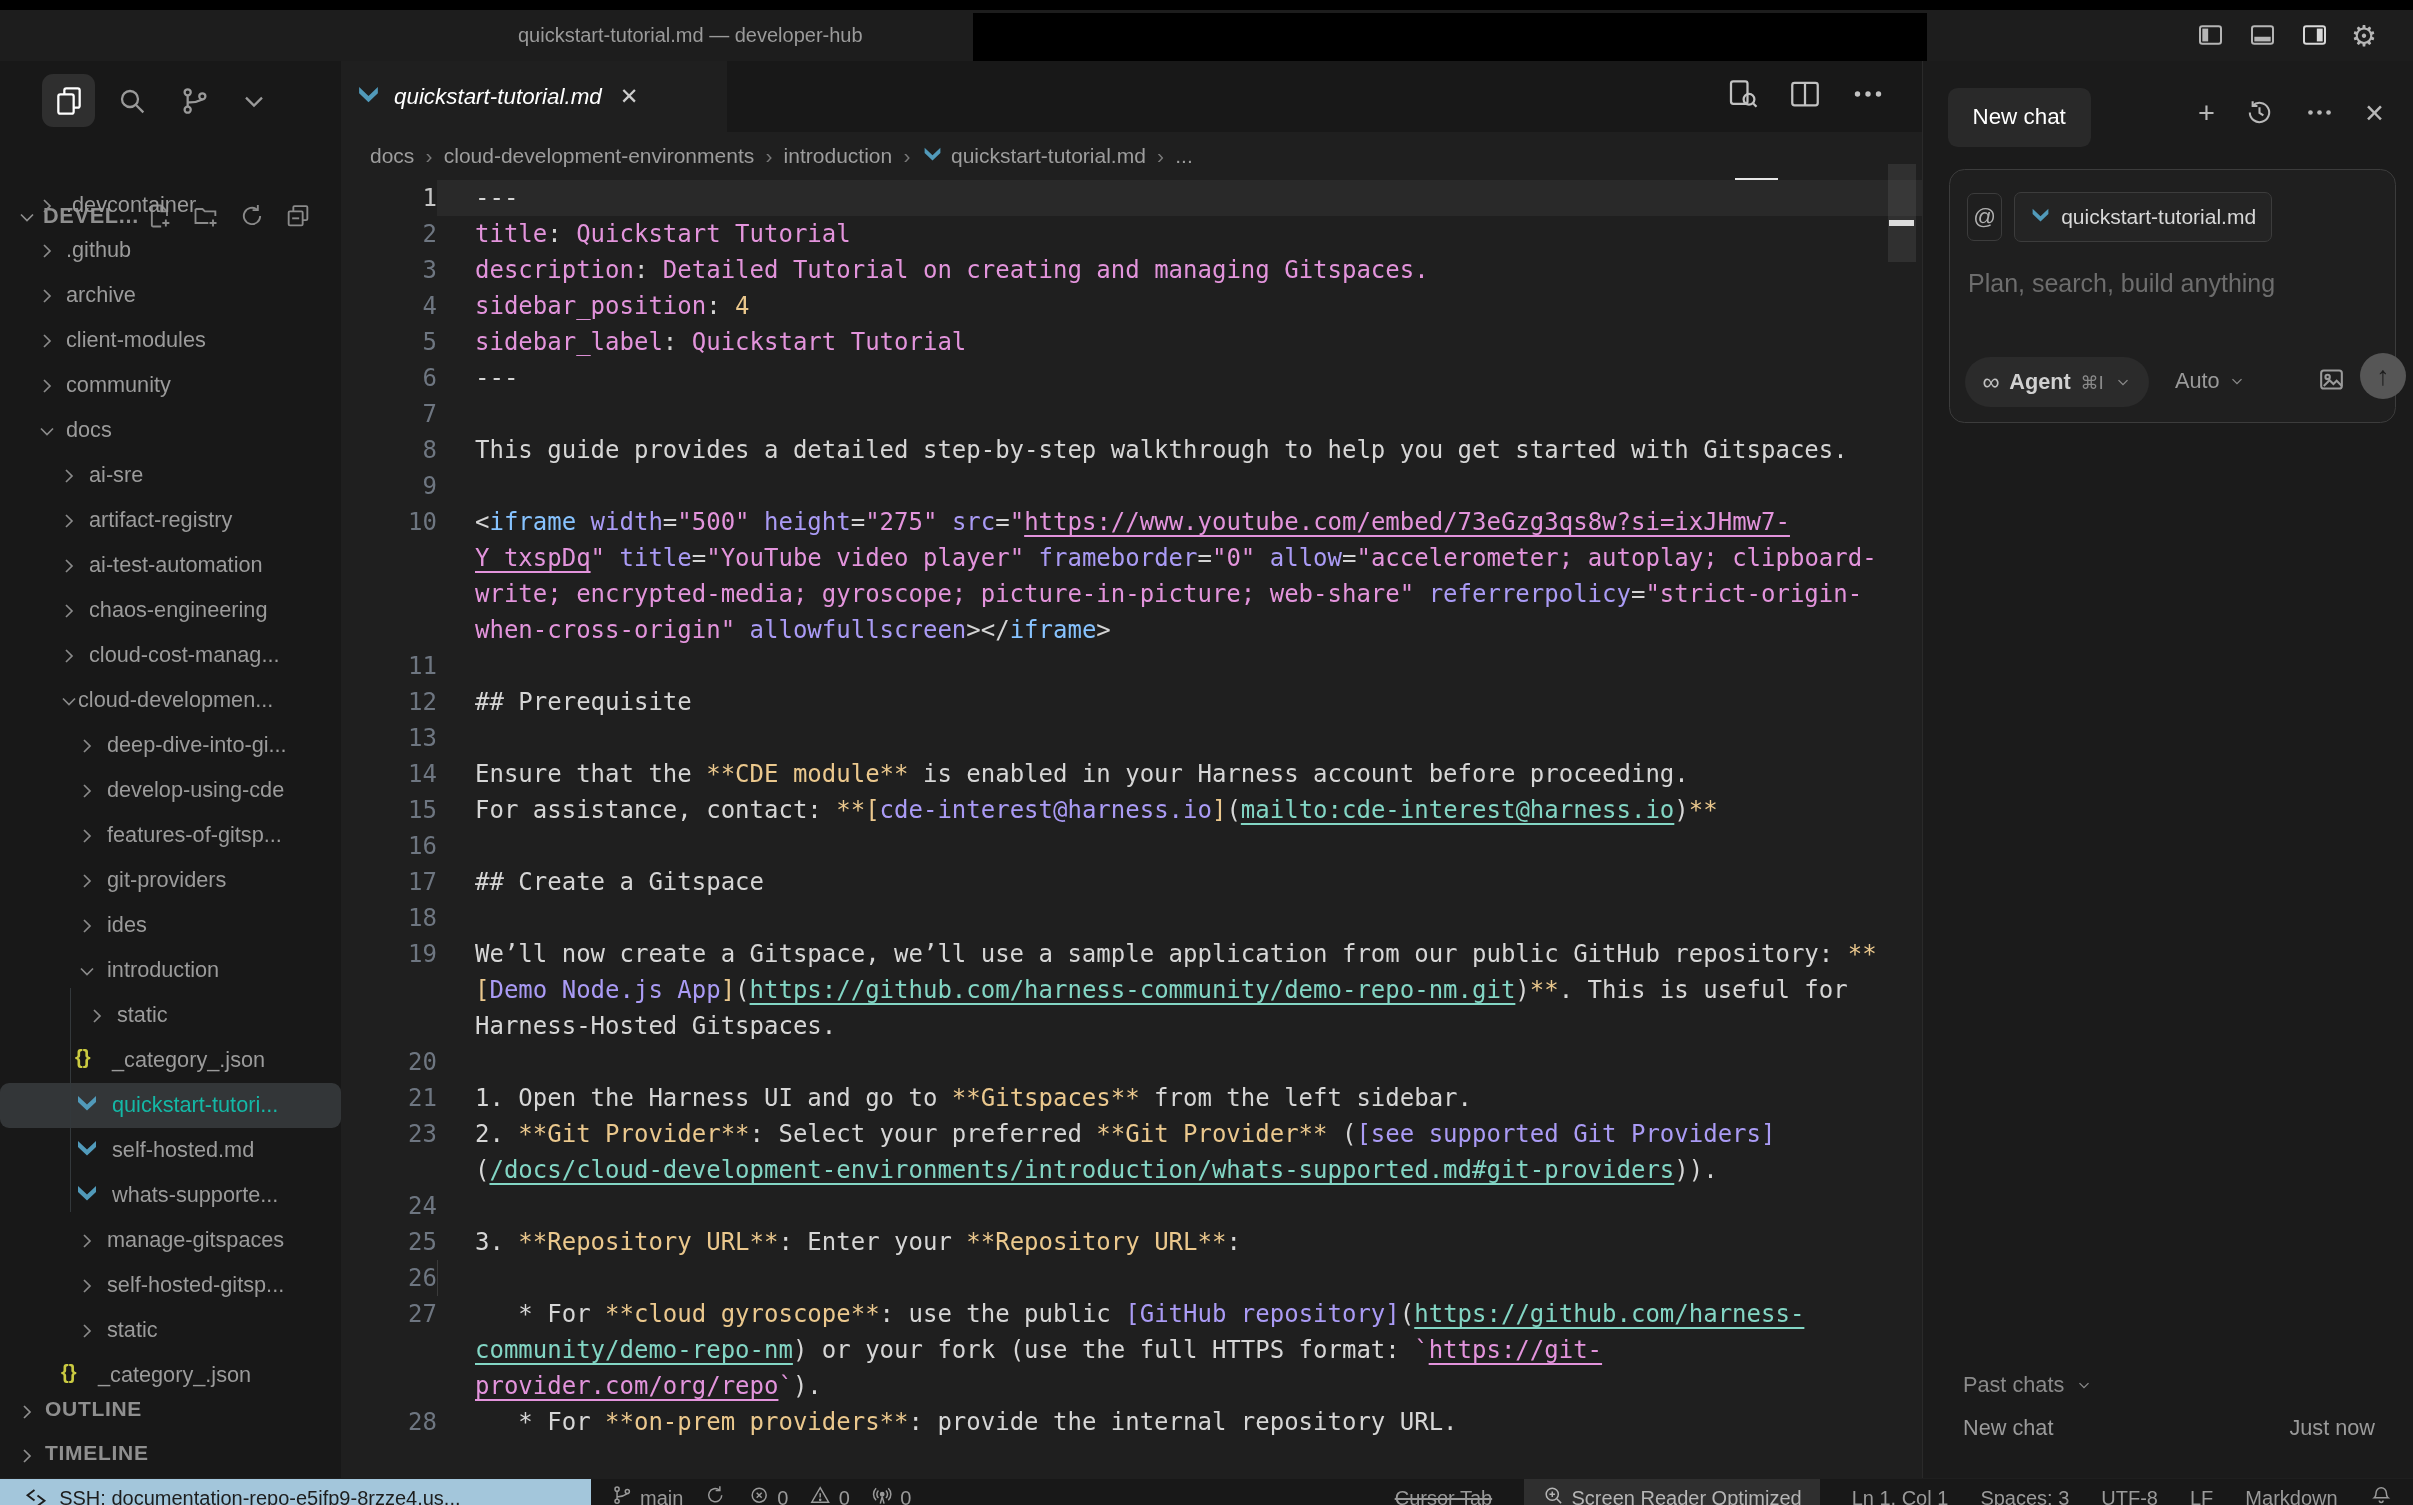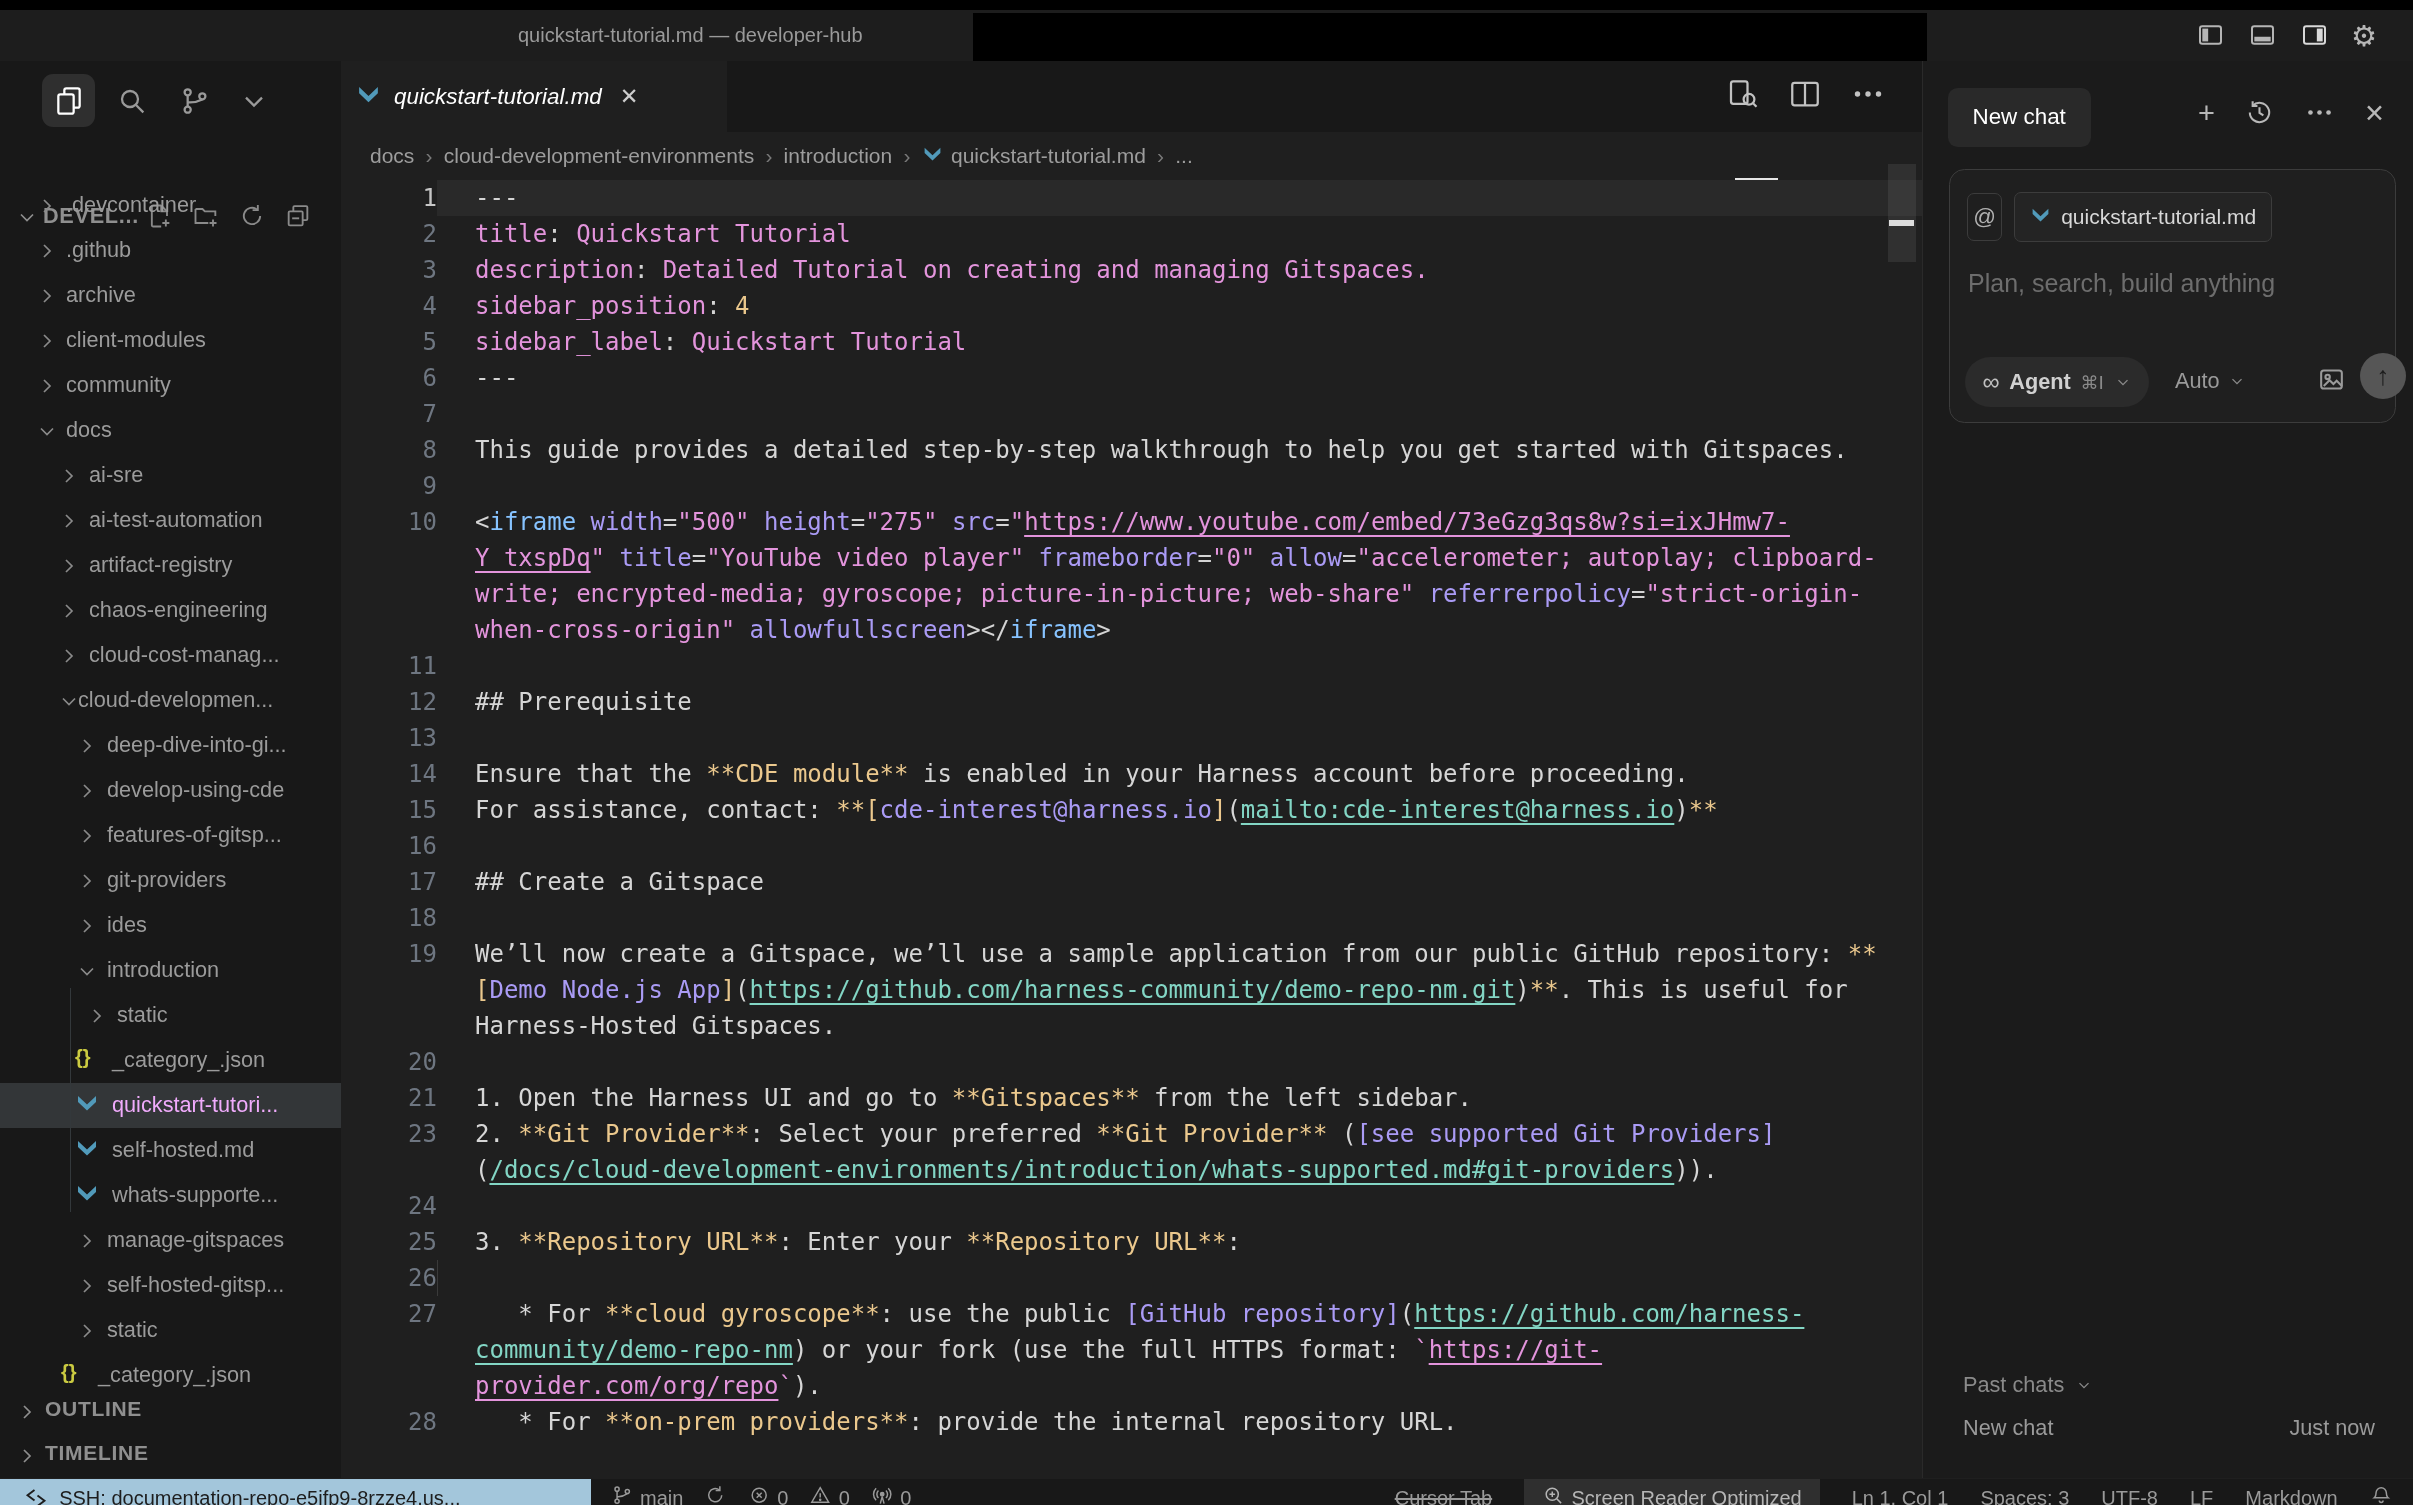--- a/index.html
+++ b/index.html
@@ -29,21 +29,21 @@
   .actbtn svg { width:32px; height:32px; }
   .secthead { position:absolute; top:138px; left:0; width:341px; height:35px; color:#8f8f8f; }
   .secthead .chev { position:absolute; left:15.4px; top:5.6px; width:24px; height:24px; }
   .secthead .lbl { position:absolute; left:43px; top:4.2px; font-weight:bold; font-size:21.7px; letter-spacing:0.7px; }
   .secthead .hicons { position:absolute; right:29px; top:2.8px; display:flex; gap:18px; color:#8a8a8a; }
   .secthead .hicons svg { width:28px; height:28px; }
 
   
   #tree { position:absolute; top:122px; left:0; width:341px;text-decoration:underline; }
   .trow { position:relative; height:45px; font-size:21.7px; color:#9b9b9b; }
-  .trow.sel { background:#333638; color:#f0abfc; }
+  .trow.sel { background:#333638; color:#14b8a6;border-radius:9px; }
   .trow .tchev { position:absolute; top:10.5px; width:24px; height:24px; color:#8a8a8a; }
   .trow .ticon-md { position:absolute; top:11.2px; width:24px; height:22.4px; }
   .trow .ticon-json { position:absolute; top:7.7px; font-size:20px; font-weight:bold; color:#cbcb41; }
   .trow .tlabel { position:absolute; top:9px; white-space:nowrap; }
   #introguide { position:absolute; left:70px; width:1.4px; background:#33383b; }
   .pinrow { position:absolute; left:0; width:341px; height:45px; color:#8f8f8f; }
   .pinrow .tchev { position:absolute; left:15.4px; top:10.5px; width:24px; height:24px; }
   .pinrow .lbl { position:absolute; left:45px; top:8.4px; font-weight:bold; font-size:21px; letter-spacing:0.7px; }
 
   
@@ -246,27 +246,27 @@
         <div class="trow">
           <span class="tchev" style="left:57px"><svg viewBox="0 0 24 24" fill="none" stroke="currentColor" stroke-width="1.7">
               <path d="M9 6 L15 12 L9 18"></path>
             </svg></span>
           <span class="tlabel" style="left:89px">ai-sre</span>
         </div>
         <div class="trow">
           <span class="tchev" style="left:57px"><svg viewBox="0 0 24 24" fill="none" stroke="currentColor" stroke-width="1.7">
               <path d="M9 6 L15 12 L9 18"></path>
             </svg></span>
+          <span class="tlabel" style="left:89px">artifact-registry</span>
+        </div>
+        <div class="trow">
+          <span class="tchev" style="left:57px"><svg viewBox="0 0 24 24" fill="none" stroke="currentColor" stroke-width="1.7">
+              <path d="M9 6 L15 12 L9 18"></path>
+            </svg></span>
           <span class="tlabel" style="left:89px">ai-test-automation</span>
-        </div>
-        <div class="trow">
-          <span class="tchev" style="left:57px"><svg viewBox="0 0 24 24" fill="none" stroke="currentColor" stroke-width="1.7">
-              <path d="M9 6 L15 12 L9 18"></path>
-            </svg></span>
-          <span class="tlabel" style="left:89px">artifact-registry</span>
         </div>
         <div class="trow">
           <span class="tchev" style="left:57px"><svg viewBox="0 0 24 24" fill="none" stroke="currentColor" stroke-width="1.7">
               <path d="M9 6 L15 12 L9 18"></path>
             </svg></span>
           <span class="tlabel" style="left:89px">chaos-engineering</span>
         </div>
         <div class="trow">
           <span class="tchev" style="left:57px"><svg viewBox="0 0 24 24" fill="none" stroke="currentColor" stroke-width="1.7">
               <path d="M9 6 L15 12 L9 18"></path>

